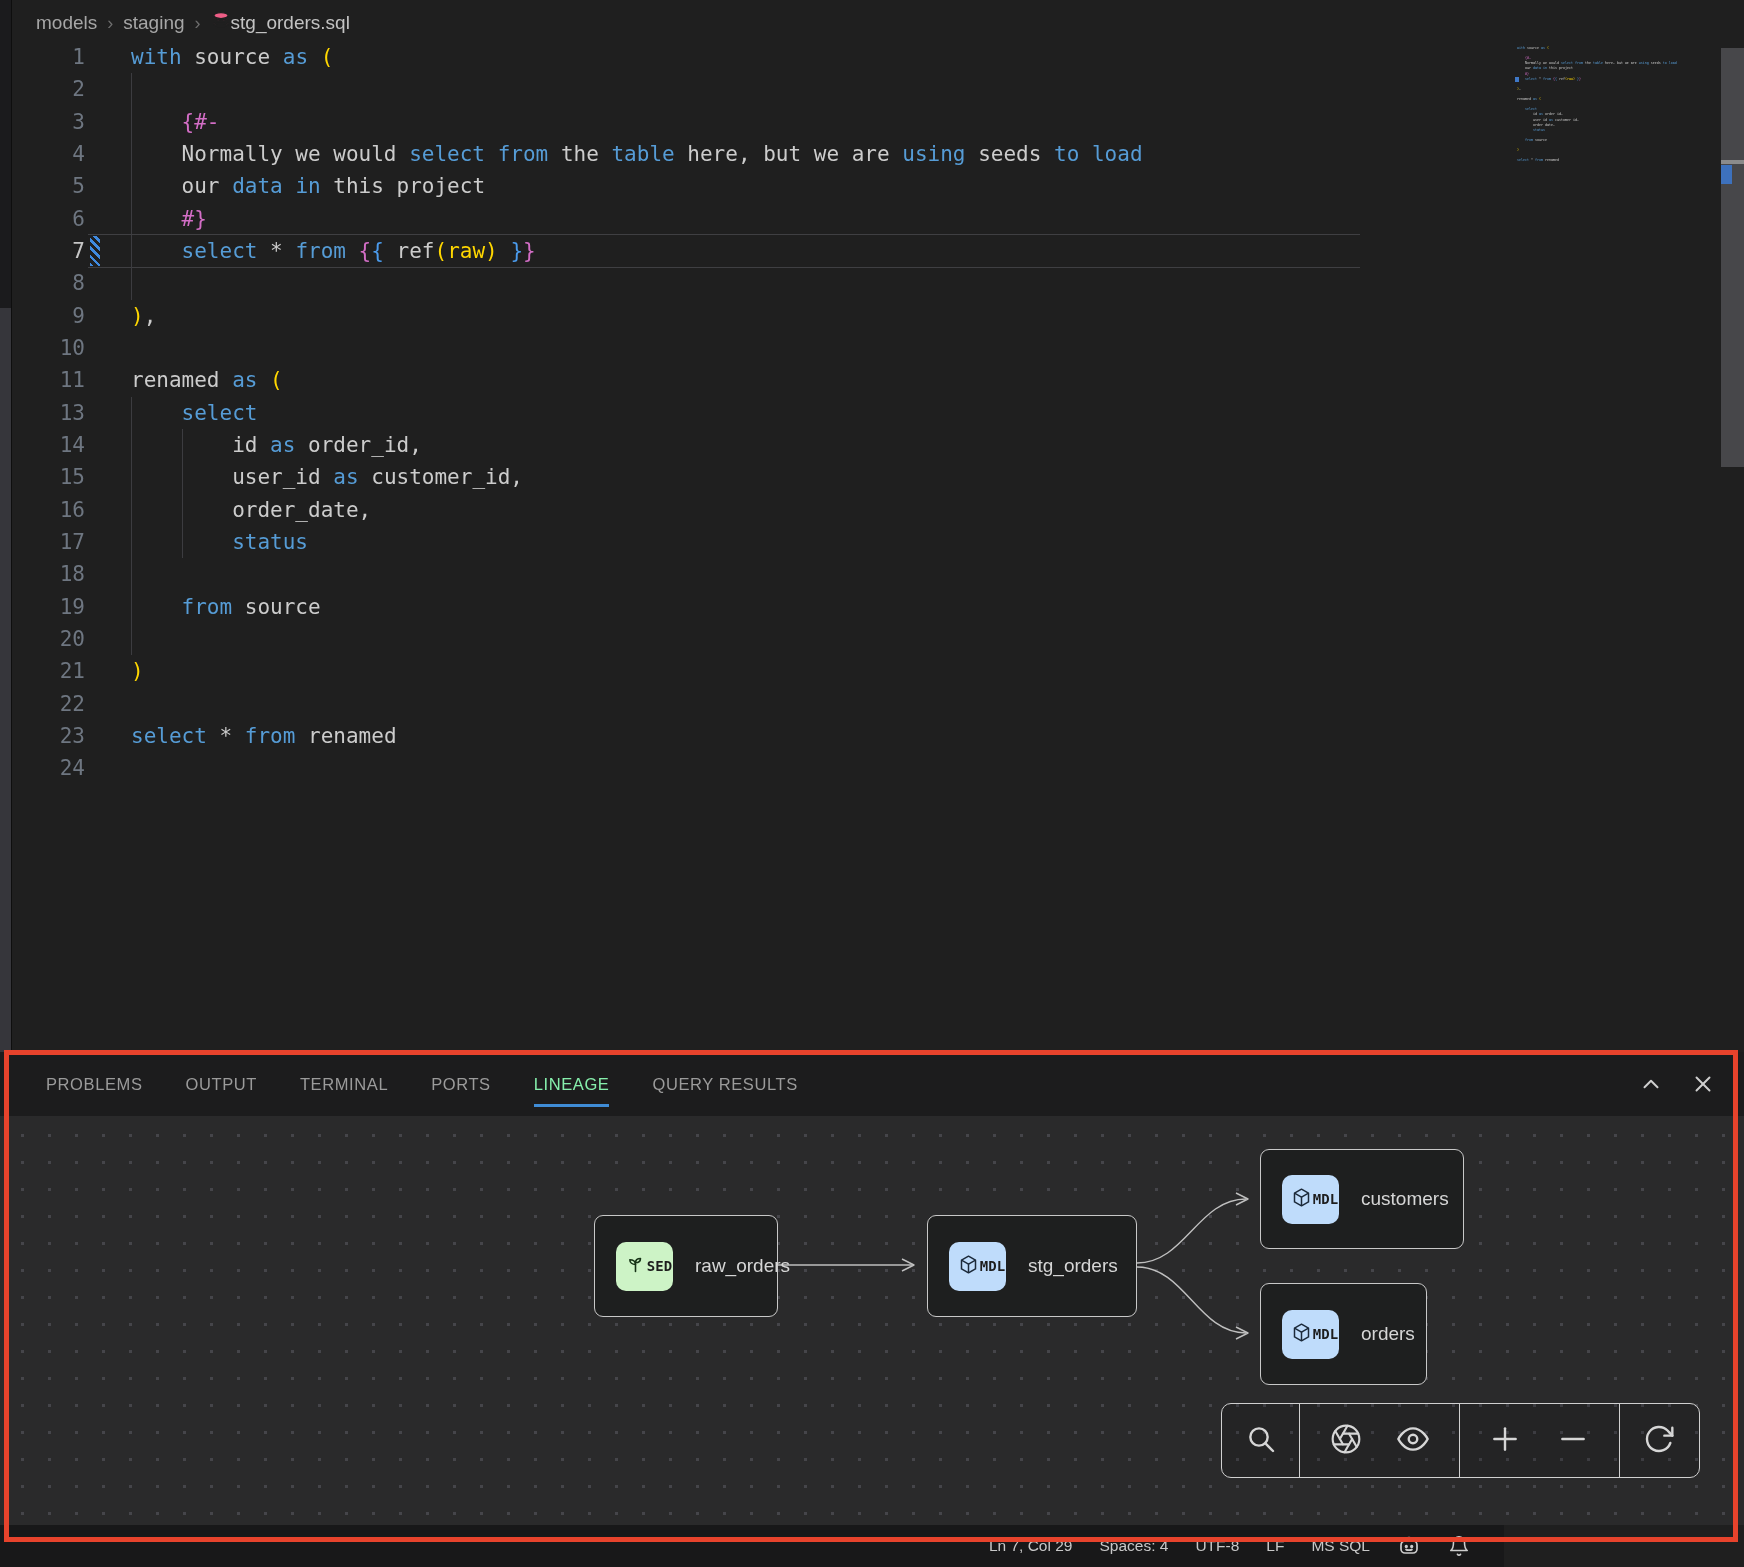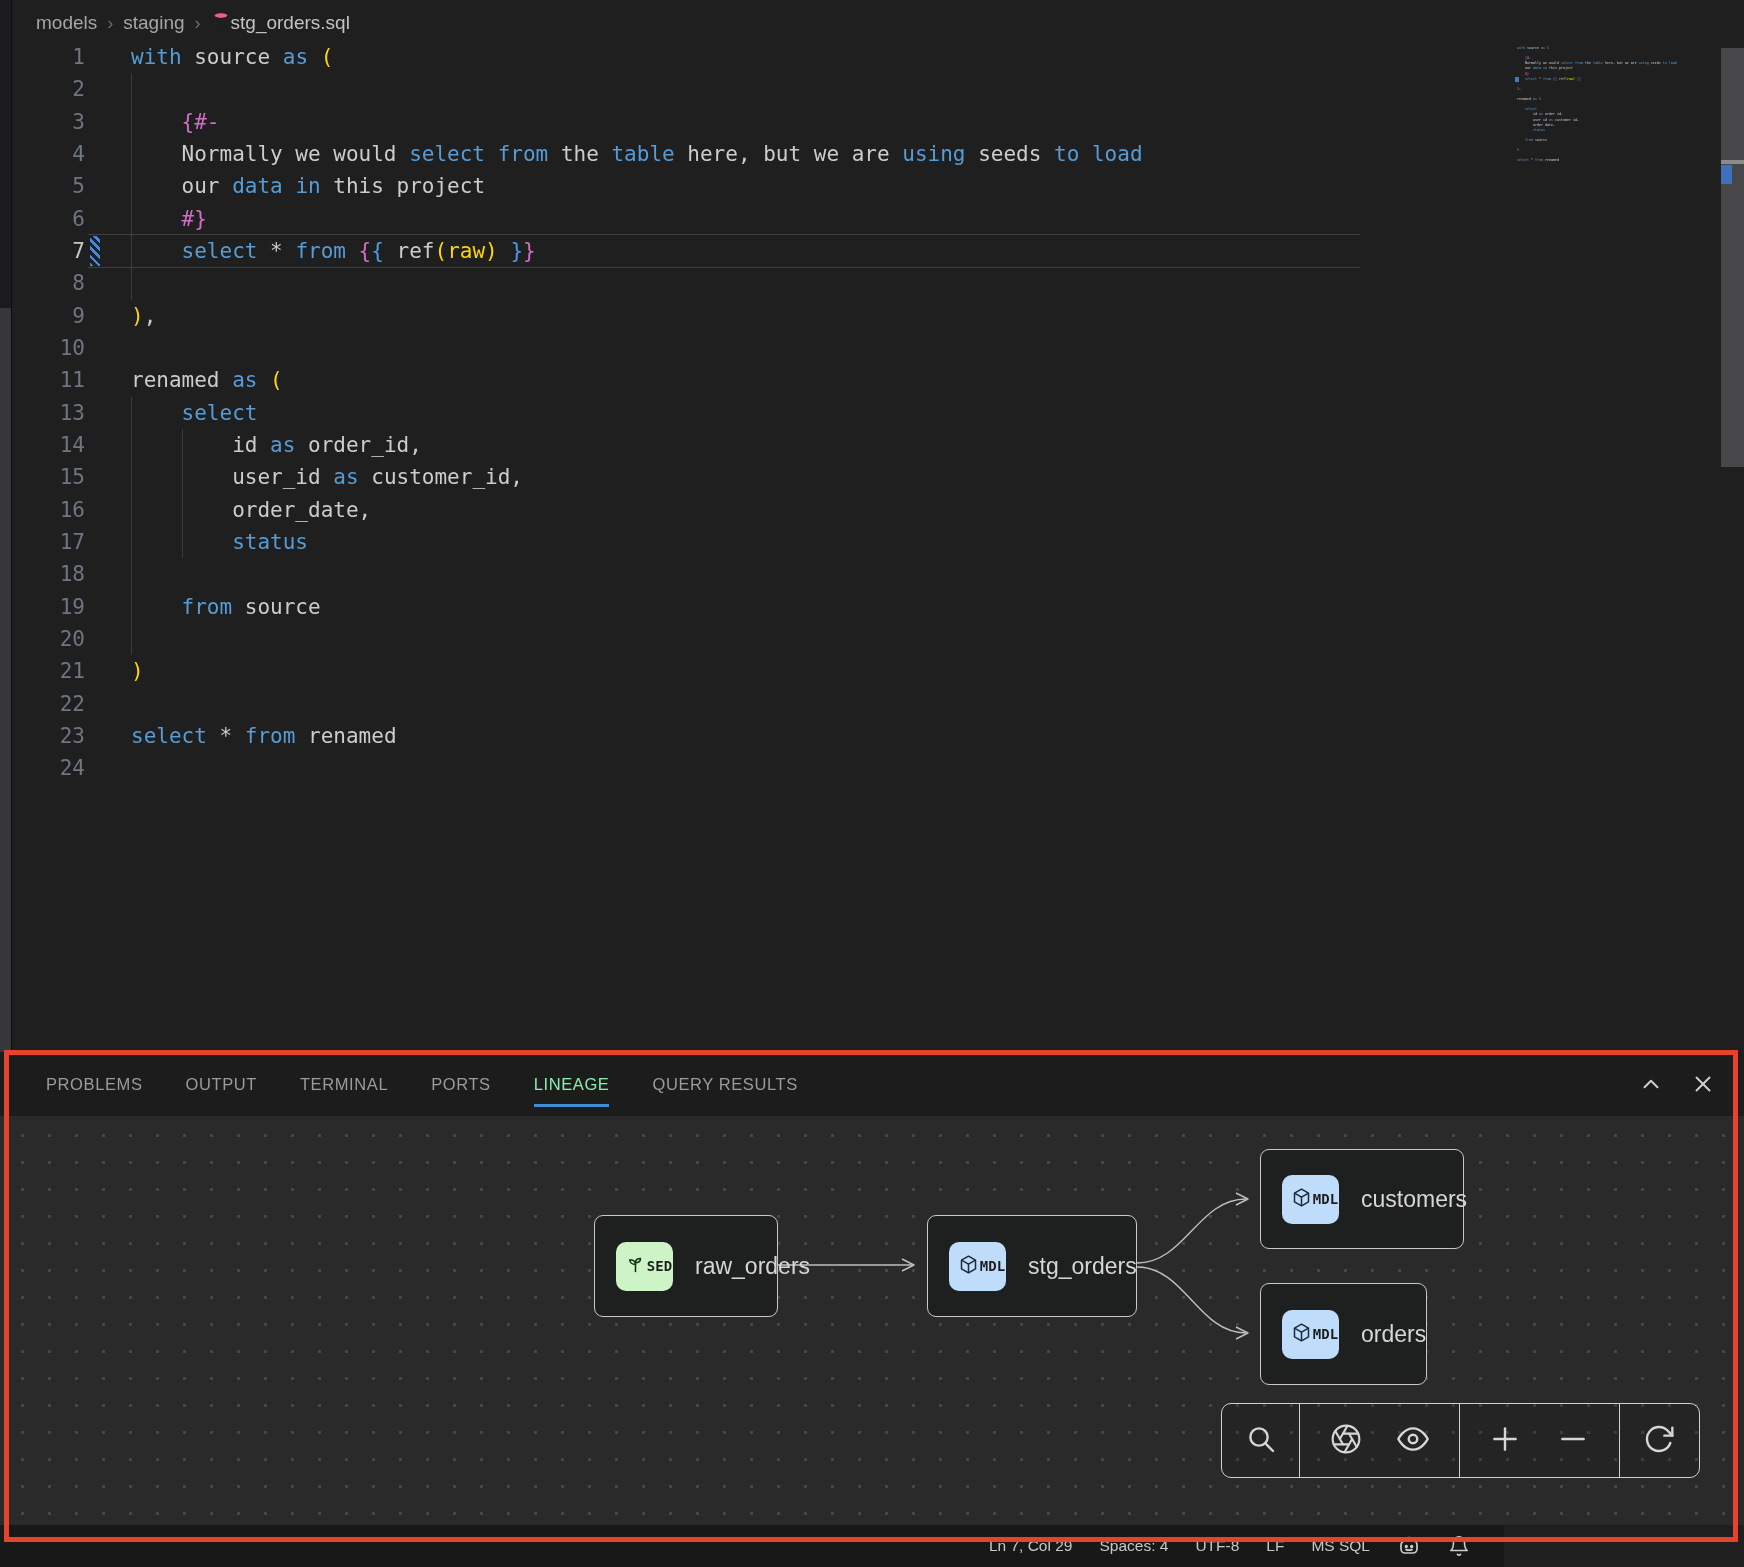--- a/index.html
+++ b/index.html
@@ -54,21 +54,21 @@
   .canvas{position:absolute;left:0;top:64px;right:0;bottom:0;background:#2a2a2b;
     background-image:radial-gradient(#45454a 1.6px,transparent 1.9px);background-size:27px 27px;background-position:9px 6px;}
   #edges{position:absolute;left:0;top:0;width:1744px;height:410px;pointer-events:none;}
   .node{position:absolute;background:#1e1f1f;border:1.5px solid #c8c8c8;border-radius:9px;
         display:flex;align-items:center;box-sizing:border-box;padding-left:21px;}
   .badge{width:49px;height:49px;border-radius:10px;display:flex;flex-direction:row;
          align-items:center;justify-content:center;gap:1px;flex:0 0 49px;padding-left:8px;}
   .badge.seed{background:#cdf3c6;}
   .badge.model{background:#bfdcfb;}
   .badge-label{font-size:14px;font-weight:600;color:#1d1d1d;font-family:"DejaVu Sans Mono",monospace;line-height:14px;}
-  .node-label{font-size:23px;color:#d6d6d6;margin-left:22px;white-space:nowrap;}
+  .node-label{font-size:19px;color:#d6d6d6;margin-left:22px;white-space:nowrap;}
 
   
   .graph-toolbar{position:absolute;left:1221px;top:287px;width:479px;height:75px;
     border:1.5px solid #d0d0d0;border-radius:10px;display:flex;box-sizing:border-box;background:rgba(0,0,0,.12);}
   .gt-sec{display:flex;align-items:center;justify-content:space-evenly;height:100%;border-right:1.5px solid #d0d0d0;}
   .gt-sec:last-child{border-right:none;}
   .gt-btn{width:44px;height:44px;display:flex;align-items:center;justify-content:center;cursor:pointer;}
 
   
   .statusbar{position:absolute;left:0;top:1525px;width:1504px;height:42px;background:#181819;

